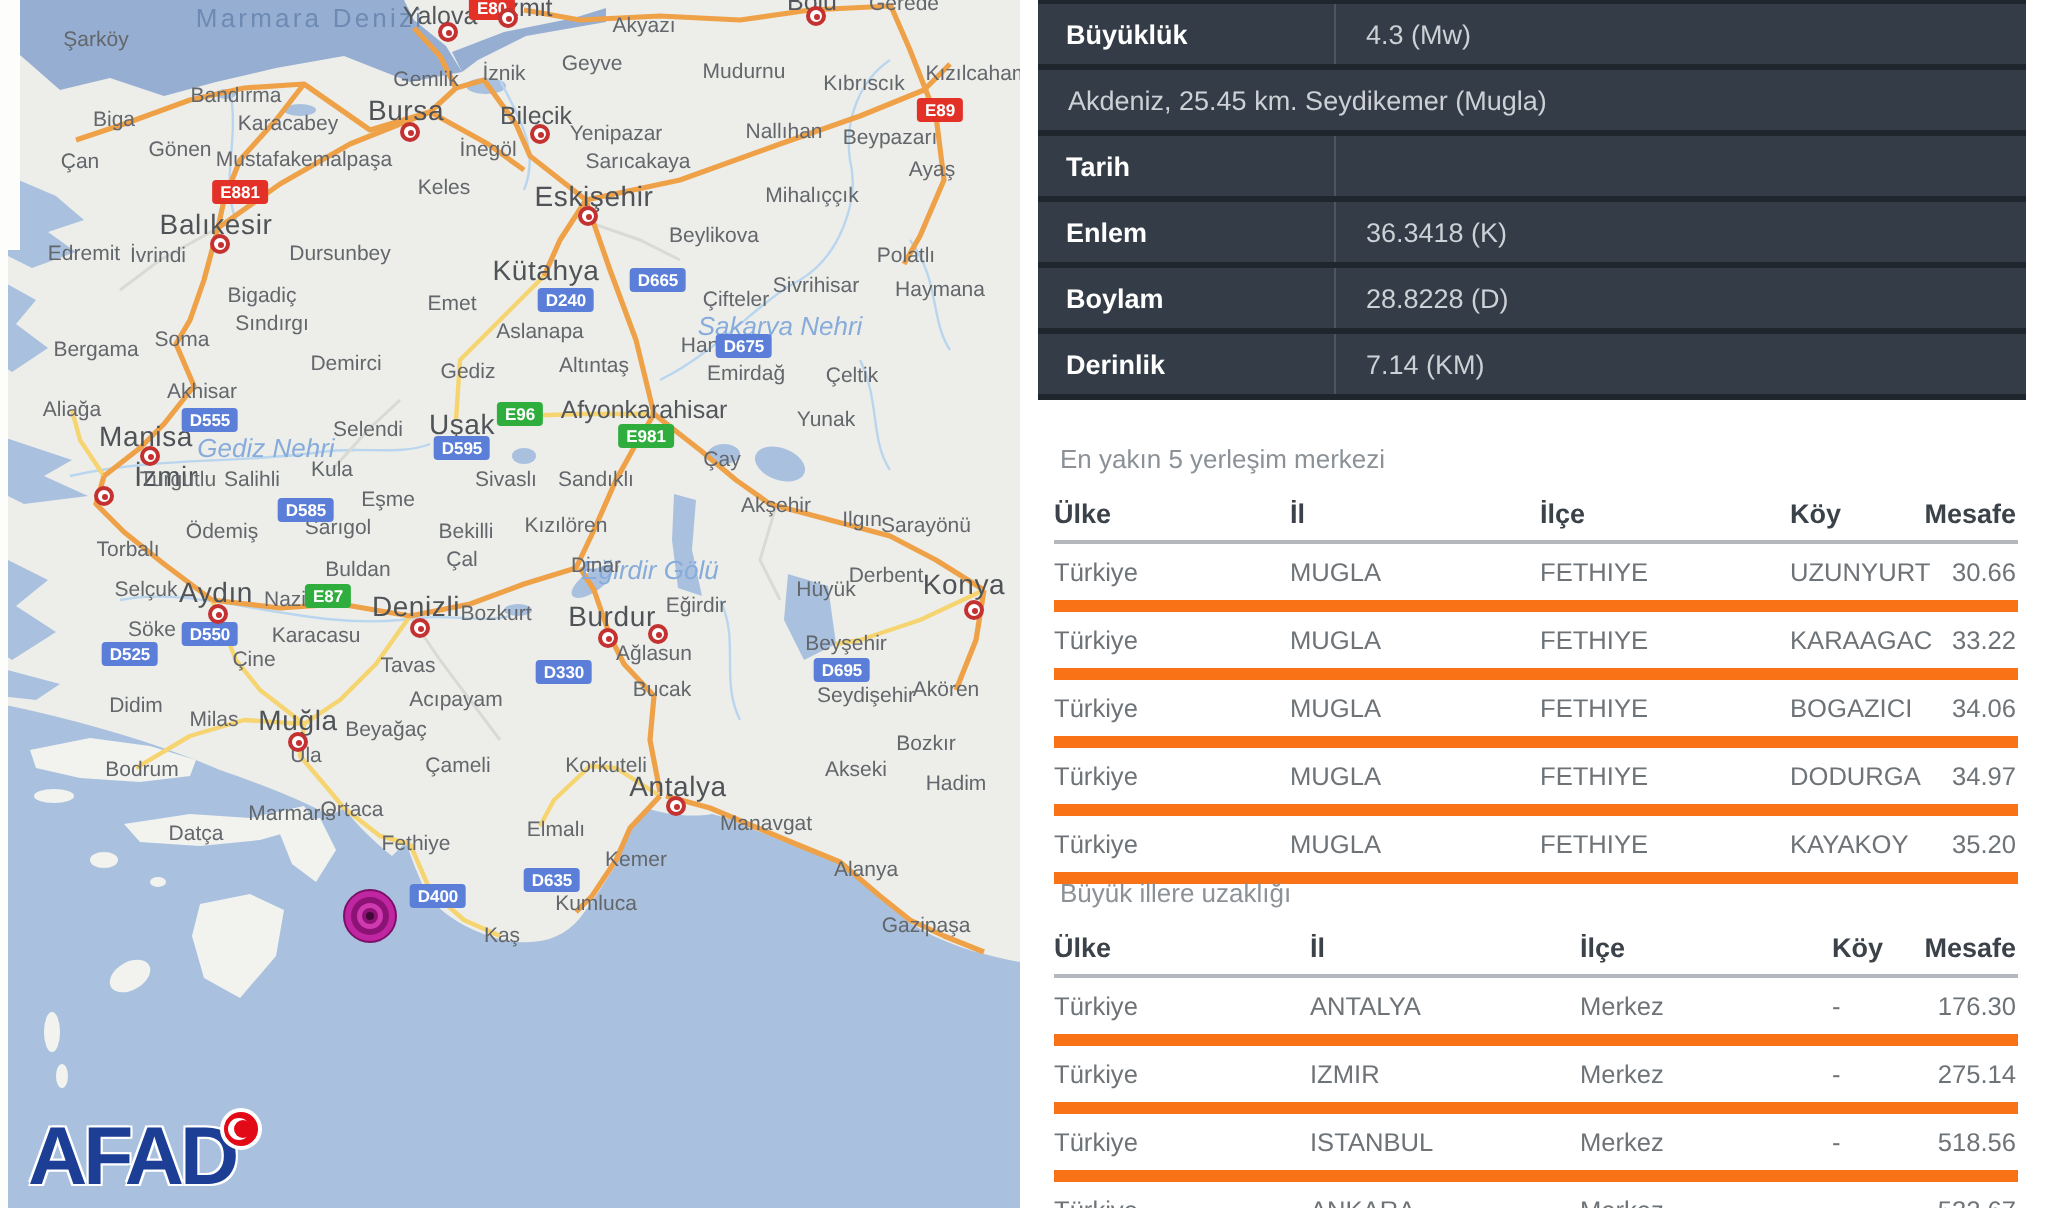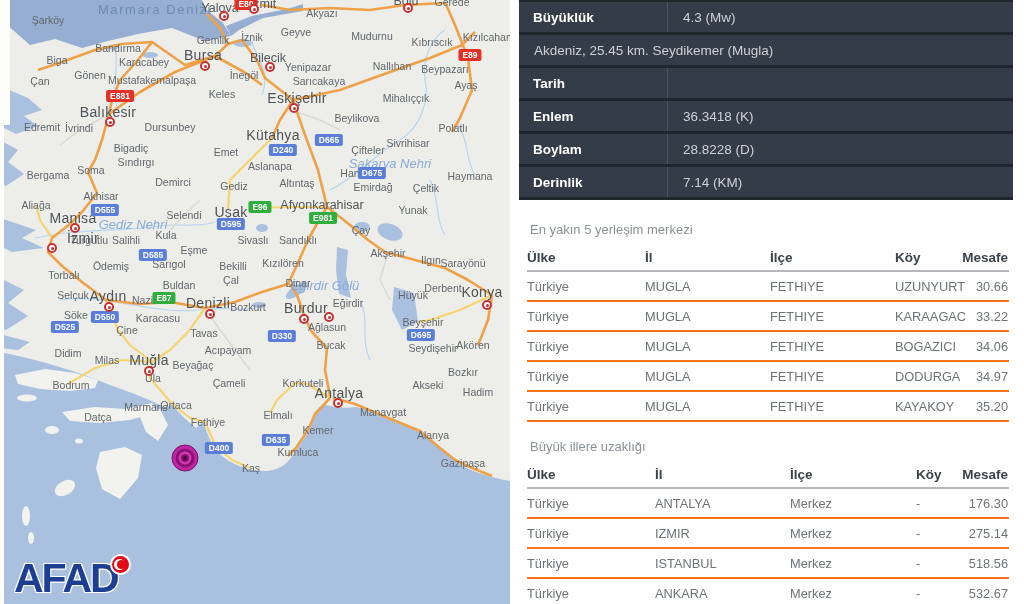--- a/index.html
+++ b/index.html
@@ -51,21 +51,21 @@
   .section-title{position:absolute;left:18px;font-size:13px;color:#8b9196;}
   #nearest-title{top:222px;}
   #cities-title{top:439px;}
 
   .ltable{position:absolute;left:15px;width:482px;}
   #nearest-table{top:243px;}
   #cities-table{top:460px;}
   .lt-head{position:relative;height:27px;border-bottom:2px solid #b4b8bc;}
   .lt-head span{position:absolute;top:50%;transform:translateY(-50%);white-space:nowrap;
                 font-weight:700;color:#3c4249;font-size:13.5px;}
-  .lt-row{position:relative;height:28px;border-bottom:2px solid #f97316;}
+  .lt-row{position:relative;height:28px;border-bottom:6px solid #f97316;}
   .lt-row span{position:absolute;top:50%;transform:translateY(-50%);white-space:nowrap;
                font-size:12.8px;color:#6e7377;}
   .c0{left:0;}
   .c4{right:1px;text-align:right;}
   #nearest-table .c1{left:118px;} #nearest-table .c2{left:243px;} #nearest-table .c3{left:368px;}
   #cities-table .c1{left:128px;}  #cities-table .c2{left:263px;}  #cities-table .c3{left:389px;}
 </style>
 </head>
 <body>
 
@@ -230,21 +230,21 @@
       <span class="m-lbl town" style="left: 496px; top: 37px;">Kızılcahamam</span>
       <span class="m-lbl town" style="left: 308px; top: 67px;">Yenipazar</span>
       <span class="m-lbl town" style="left: 392px; top: 66px;">Nallıhan</span>
       <span class="m-lbl town" style="left: 445px; top: 69px;">Beypazarı</span>
       <span class="m-lbl town" style="left: 319px; top: 81px;">Sarıcakaya</span>
       <span class="m-lbl town" style="left: 466px; top: 85px;">Ayaş</span>
       <span class="m-lbl town" style="left: 406px; top: 98px;">Mihalıççık</span>
       <span class="m-lbl town" style="left: 357px; top: 118px;">Beylikova</span>
       <span class="m-lbl town" style="left: 453px; top: 128px;">Polatlı</span>
       <span class="m-lbl town" style="left: 408px; top: 143px;">Sivrihisar</span>
-      <span class="m-lbl town" style="left: 470px; top: 145px; margin-top: 31px;">Haymana</span>
+      <span class="m-lbl town" style="left: 470px; top: 145px;">Haymana</span>
       <span class="m-lbl town" style="left: 368px; top: 150px;">Çifteler</span>
       <span class="m-lbl town" style="left: 270px; top: 166px;">Aslanapa</span>
       <span class="m-lbl town" style="left: 350px; top: 173px;">Han</span>
       <span class="m-lbl town" style="left: 297px; top: 183px;">Altıntaş</span>
       <span class="m-lbl town" style="left: 373px; top: 187px;">Emirdağ</span>
       <span class="m-lbl town" style="left: 426px; top: 188px;">Çeltik</span>
       <span class="m-lbl town" style="left: 36px; top: 205px;">Aliağa</span>
       <span class="m-lbl town" style="left: 184px; top: 215px;">Selendi</span>
       <span class="m-lbl town" style="left: 89px; top: 240px;">Turgutlu</span>
       <span class="m-lbl town" style="left: 126px; top: 240px;">Salihli</span>

